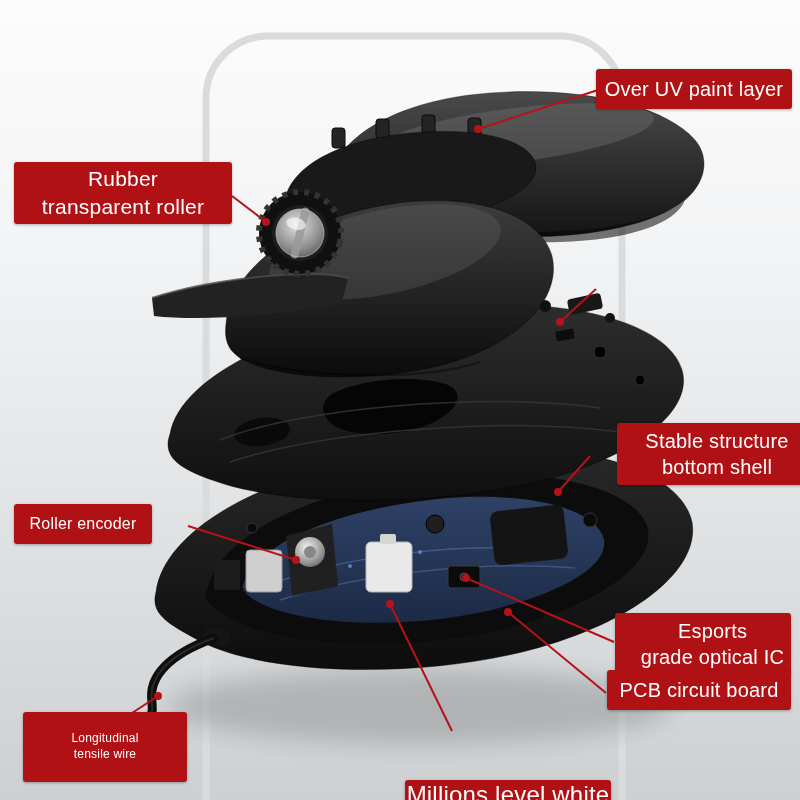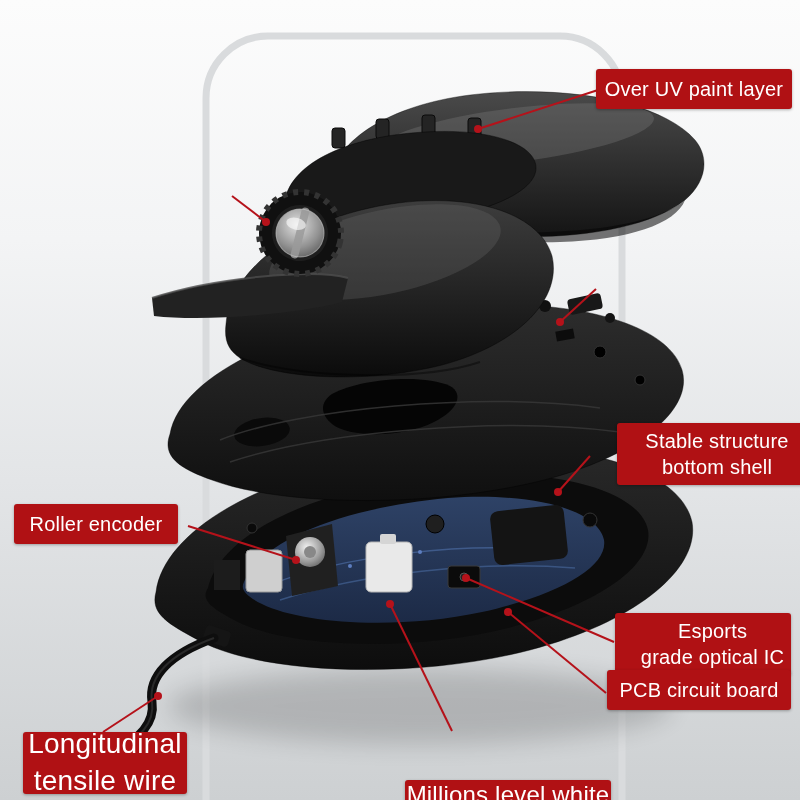--- a/index.html
+++ b/index.html
@@ -25,24 +25,24 @@
     white-space:pre-line;
     line-height:1.32;
     border-radius:3px;
     box-shadow:0 1px 3px rgba(0,0,0,.3);
     letter-spacing:.2px;
   }
   .l-uv{left:596px;top:69px;width:196px;height:40px;font-size:20px;}
   .l-rubber{left:14px;top:162px;width:218px;height:62px;font-size:21px;}
   .l-strengthen{left:575px;top:227px;width:218px;height:62px;font-size:20px;}
   .l-stable{left:589px;top:423px;width:200px;height:62px;font-size:20px;margin-left:28px;}
-  .l-encoder{left:14px;top:504px;width:164px;height:40px;font-size:20px;}
+  .l-encoder{left:14px;top:504px;width:138px;height:40px;font-size:16px;}
   .l-esports{left:615px;top:613px;width:176px;height:62px;font-size:20px;padding-left:19px;}
   .l-pcb{left:607px;top:670px;width:184px;height:40px;font-size:20px;}
-  .l-wire{left:23px;top:732px;width:164px;height:62px;font-size:28px;}
+  .l-wire{left:23px;top:712px;width:164px;height:70px;font-size:12px;}
   .l-micro{left:405px;top:732px;width:206px;height:62px;font-size:24px;margin-top:48px;}
   .callout{stroke:var(--callout-line,#b5121a);stroke-width:2;}
   .callout-dot{fill:var(--callout-line,#b5121a);}
 </style>
 </head>
 <body>
 
 <div class="stage">
 
 <svg class="art" viewBox="0 0 800 800" xmlns="http://www.w3.org/2000/svg">
@@ -186,20 +186,22 @@
 
     <line class="callout" x1="103" y1="732" x2="158" y2="696"></line>
     <circle class="callout-dot" cx="158" cy="696" r="4"></circle>
 
     <line class="callout" x1="452" y1="731" x2="390" y2="604"></line>
     <circle class="callout-dot" cx="390" cy="604" r="4"></circle>
   </g>
 </svg>
 
   <div class="label l-uv">Over UV paint layer</div>
+  <div class="label l-rubber">Rubber
+transparent roller</div>
   <div class="label l-stable">Stable structure
 bottom shell</div>
   <div class="label l-encoder">Roller encoder</div>
   <div class="label l-esports">Esports
 grade optical IC</div>
   <div class="label l-pcb">PCB circuit board</div>
   <div class="label l-wire">Longitudinal
 tensile wire</div>
   <div class="label l-micro">Millions level white
 spot micro motion</div>

